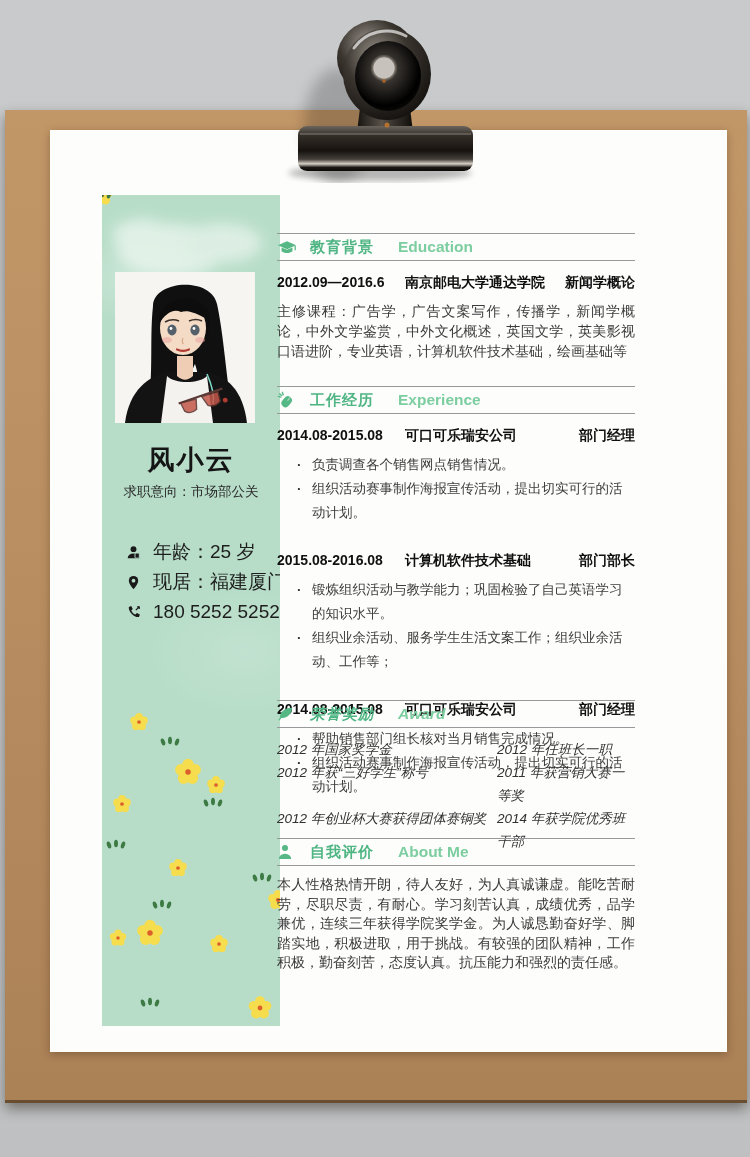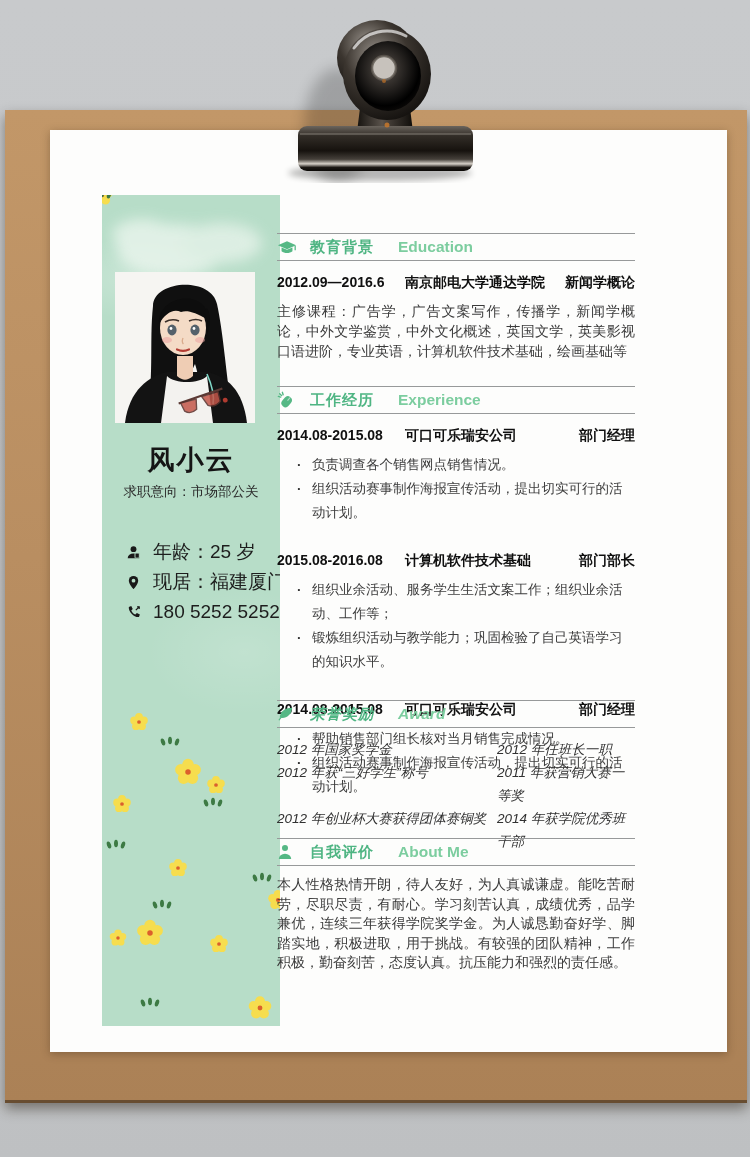--- a/index.html
+++ b/index.html
@@ -301,22 +301,22 @@
         <li>组织活动赛事制作海报宣传活动，提出切实可行的活动计划。</li>
       </ul>
 
       <div class="exp-gap"></div>
       <div class="entry-row">
         <span class="e-period">2015.08-2016.08</span>
         <span class="e-org">计算机软件技术基础</span>
         <span class="e-role">部门部长</span>
       </div>
       <ul class="bullets">
+        <li>锻炼组织活动与教学能力；巩固检验了自己英语学习的知识水平。</li>
         <li>组织业余活动、服务学生生活文案工作；组织业余活动、工作等；</li>
-        <li>锻炼组织活动与教学能力；巩固检验了自己英语学习的知识水平。</li>
       </ul>
 
       <div class="exp-gap"></div>
       <div class="entry-row">
         <span class="e-period">2014.08-2015.08</span>
         <span class="e-org">可口可乐瑞安公司</span>
         <span class="e-role">部门经理</span>
       </div>
       <ul class="bullets">
         <li>帮助销售部门组长核对当月销售完成情况。</li>

